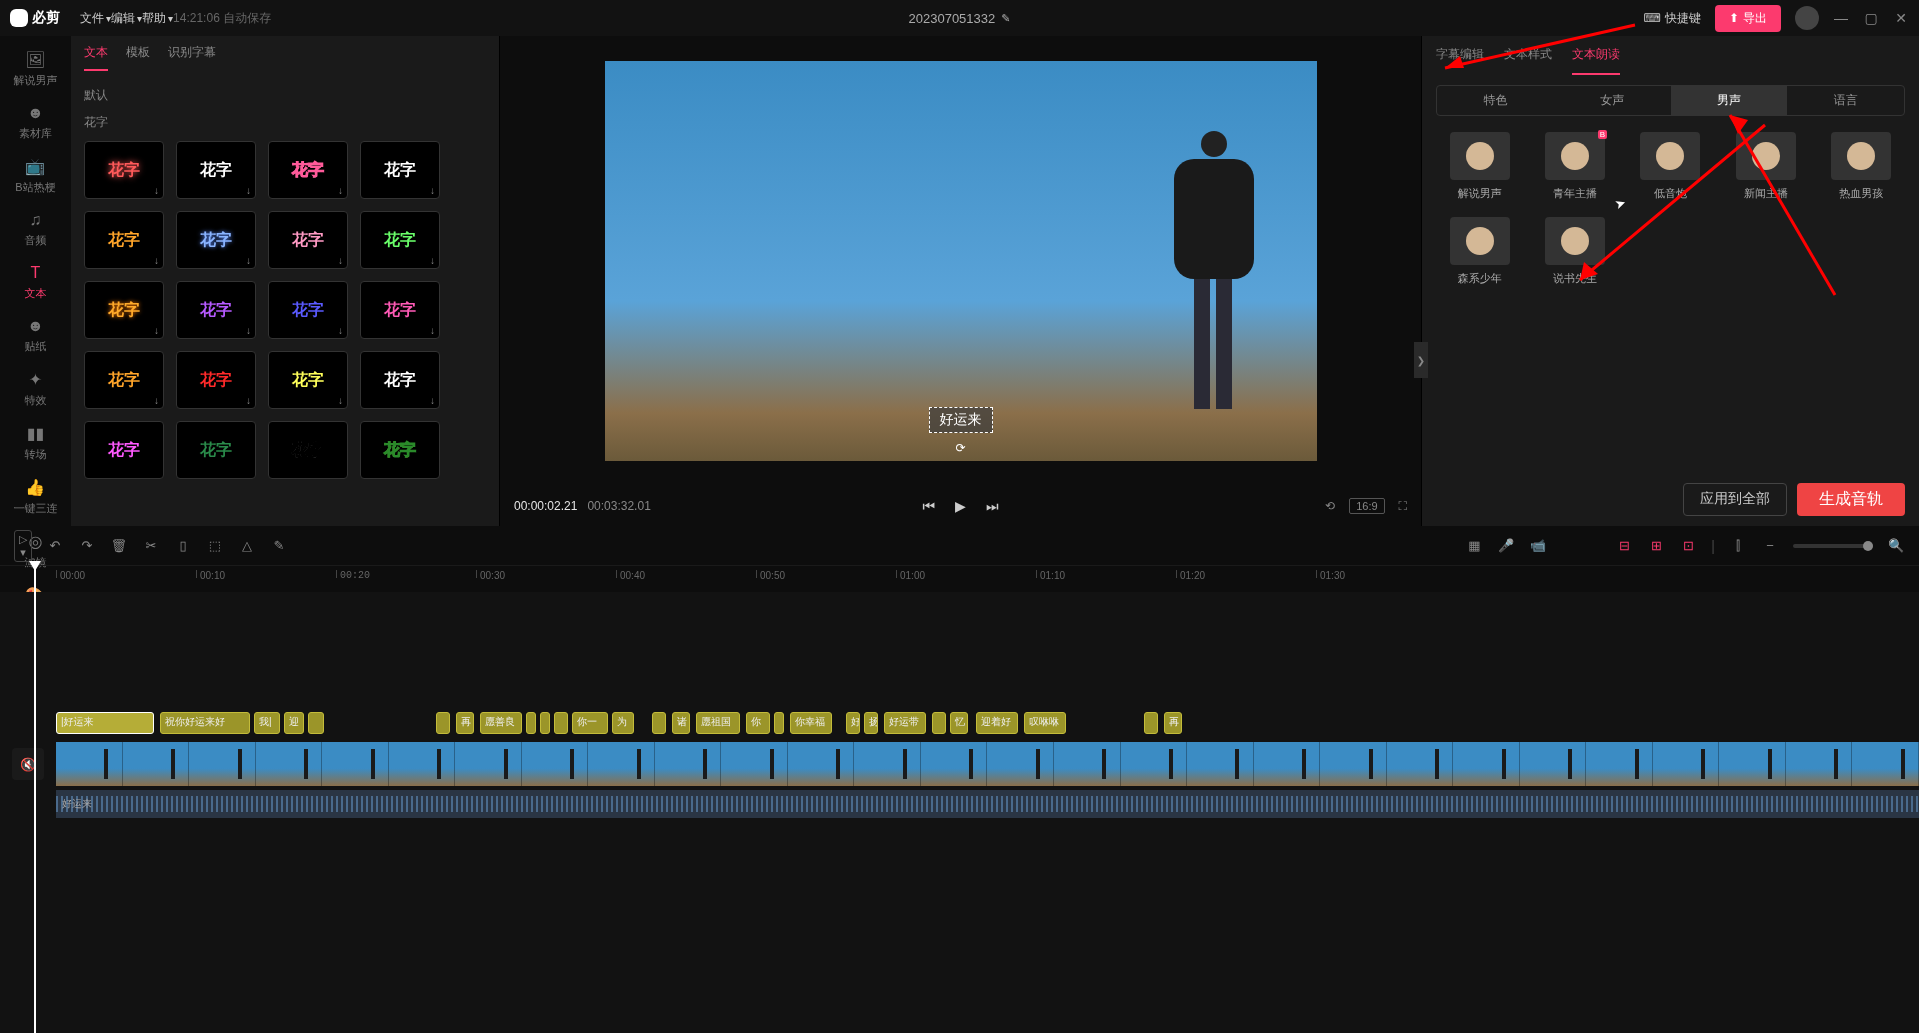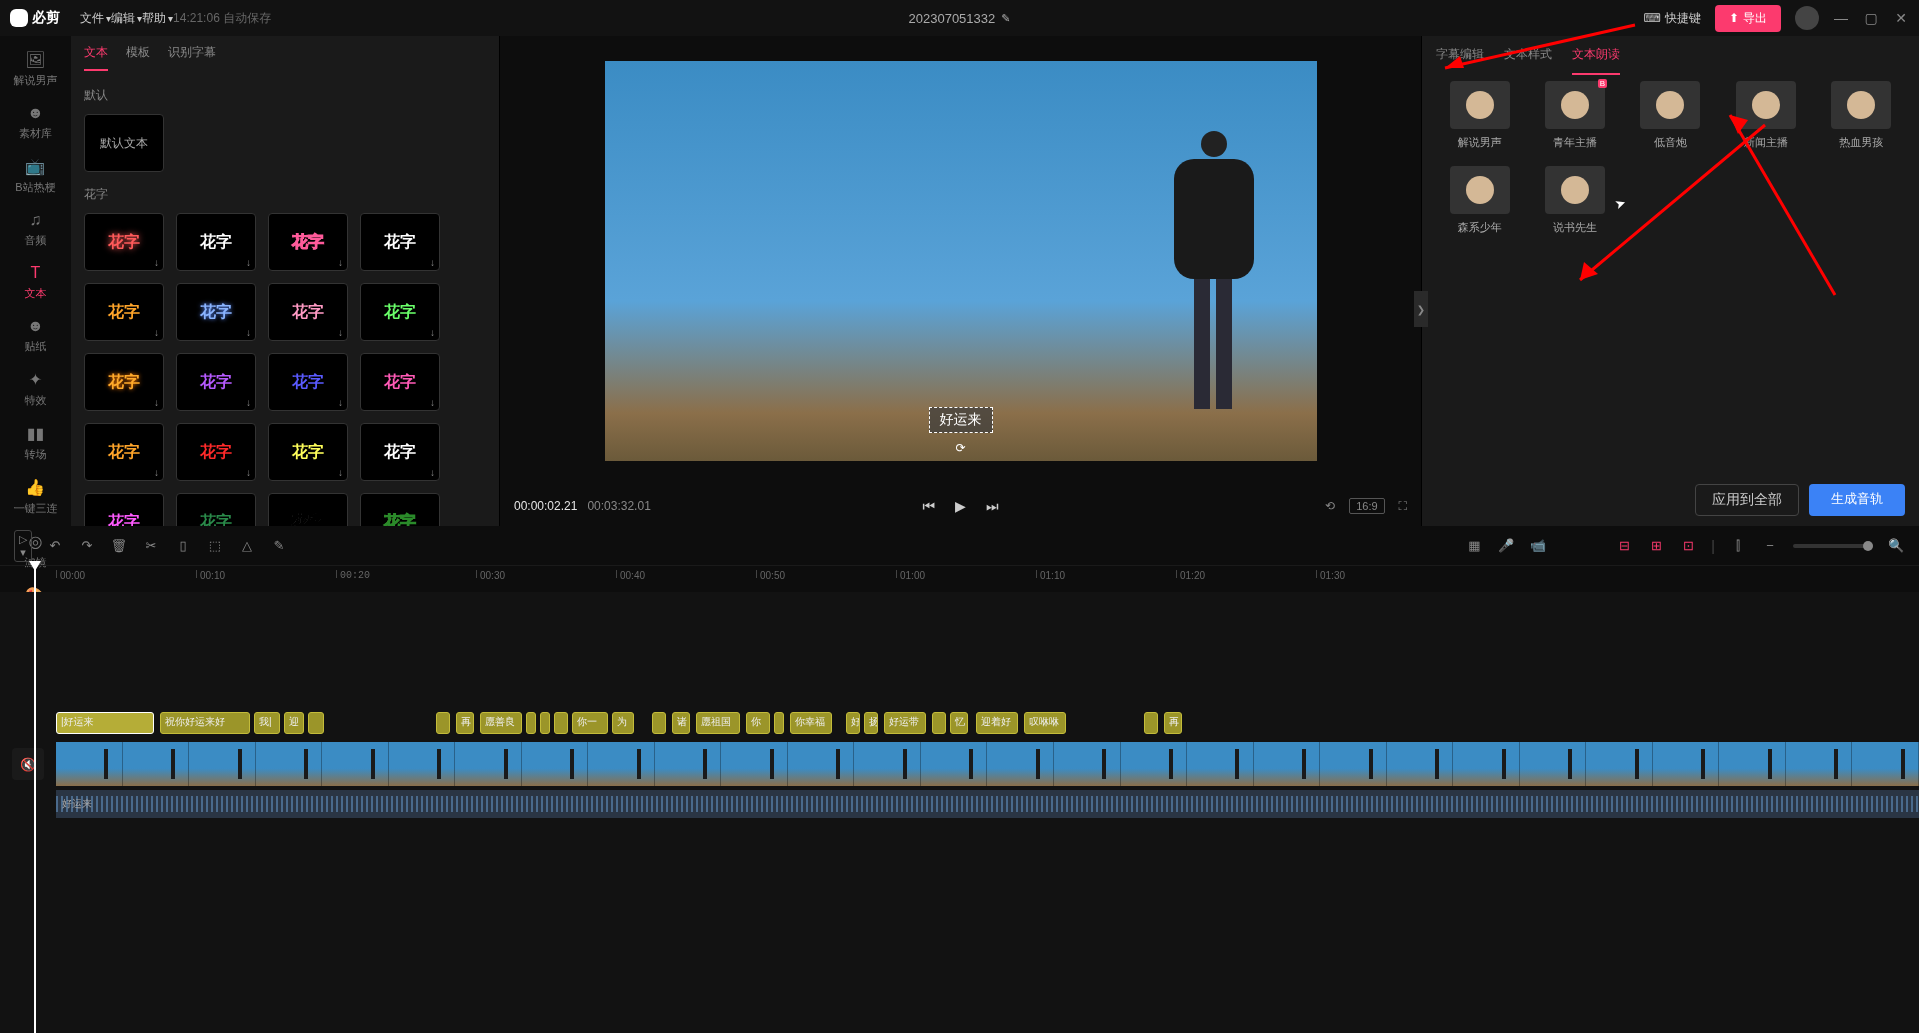--- a/index.html
+++ b/index.html
@@ -59,21 +59,21 @@
 .voice-cat { flex: 1; text-align: center; padding: 6px 0; font-size: 12px; color: #999; cursor: pointer; }
 .voice-cat.active { background: #333; color: #fff; }
 .voice-grid { display: grid; grid-template-columns: repeat(5, 1fr); gap: 16px; padding: 6px 18px; }
 .voice-item { display: flex; flex-direction: column; align-items: center; gap: 6px; cursor: pointer; }
 .voice-avatar { width: 60px; height: 48px; background: #333; border-radius: 4px; display:flex; align-items:center; justify-content:center; position:relative;}
 .voice-avatar .head { width:28px; height:28px; background:#d4b896; border-radius:50%;}
 .voice-name { font-size: 11px; color: #aaa; }
 .badge-bili { position:absolute; top:-2px; right:-2px; background:#fc3a6e; color:#fff; font-size:8px; padding:0 2px; border-radius:2px;}
 .right-bottom { margin-top: auto; padding: 10px 14px; display: flex; gap: 10px; }
 .btn-secondary { flex:0 0 auto; border: 1px solid #444; color: #ccc; padding: 6px 16px; font-size: 14px; border-radius: 4px; cursor: pointer; margin-left:auto;}
-.btn-primary { background: #3b82f6; color: #fff; padding: 6px 22px; font-size: 13px; border-radius: 4px; cursor: pointer; }
+.btn-primary { background: #ef4444; color: #fff; padding: 6px 22px; font-size: 16px; border-radius: 4px; cursor: pointer; }
 
 .timeline { background: #0d0d0d; height: calc(1033px - 36px - 490px); display: flex; flex-direction: column; }
 .tl-toolbar { height: 40px; display: flex; align-items: center; padding: 0 14px; gap: 14px; color: #888; font-size: 14px; border-bottom: 1px solid #1a1a1a; }
 .tl-toolbar .spacer { flex: 1; }
 .tl-tool { cursor: pointer; width:18px; text-align:center; font-size:13px;}
 .tl-tool.select { border:1px solid #444; padding:2px 4px; border-radius:3px; font-size:11px;}
 .tl-ruler { height: 26px; position: relative; margin-left: 56px; }
 .tick { position: absolute; top: 4px; font-size: 10px; color: #666; border-left: 1px solid #444; height: 8px; padding-left: 3px; }
 .tl-tracks { flex: 1; padding-left: 56px; position: relative; background:#121212;}
 .playhead { position: absolute; left: 34px; top: -26px; bottom: 0; width: 2px; background: #fff; z-index: 10; }
@@ -205,25 +205,20 @@
     </div>
 
   <div class="asset-panel">
     <div class="asset-tabs">
       <div class="asset-tab active">文本</div>
       <div class="asset-tab">模板</div>
       <div class="asset-tab">识别字幕</div>
     </div>
     <div class="asset-content">
       <div class="section-label">默认</div>
-      <div class="asset-grid" style="grid-template-columns: 80px;">
-        <div class="asset-cell">
-          <span class="default-text">默认文本</span>
-        </div>
-      </div>
       <div class="section-label">花字</div>
       <div class="asset-grid" id="fancy-grid">
           <div class="asset-cell">
             <span style="color:#ff5a5a;text-shadow:0 0 6px #ff5a5a;">花字</span>
             <span class="dl">↓</span>
           </div>
           <div class="asset-cell">
             <span style="color:#fff;">花字</span>
             <span class="dl">↓</span>
           </div>
@@ -328,20 +323,26 @@
         <span>⛶</span>
       </div>
     </div>
   </div>
 
   <div class="right-panel">
     <div class="right-tabs">
       <div class="right-tab">字幕编辑</div>
       <div class="right-tab">文本样式</div>
       <div class="right-tab active">文本朗读</div>
+    </div>
+    <div class="voice-category-tabs">
+      <div class="voice-cat">特色</div>
+      <div class="voice-cat">女声</div>
+      <div class="voice-cat active">男声</div>
+      <div class="voice-cat">语言</div>
     </div>
     <div class="voice-grid" id="voice-grid">
         <div class="voice-item">
           <div class="voice-avatar">
             <div class="head"></div>
           </div>
           <span class="voice-name">解说男声</span>
         </div>
         <div class="voice-item">
           <div class="voice-avatar">

